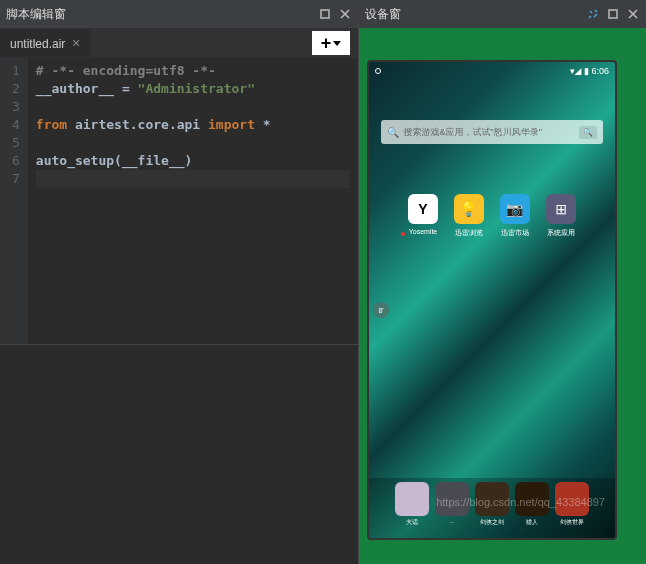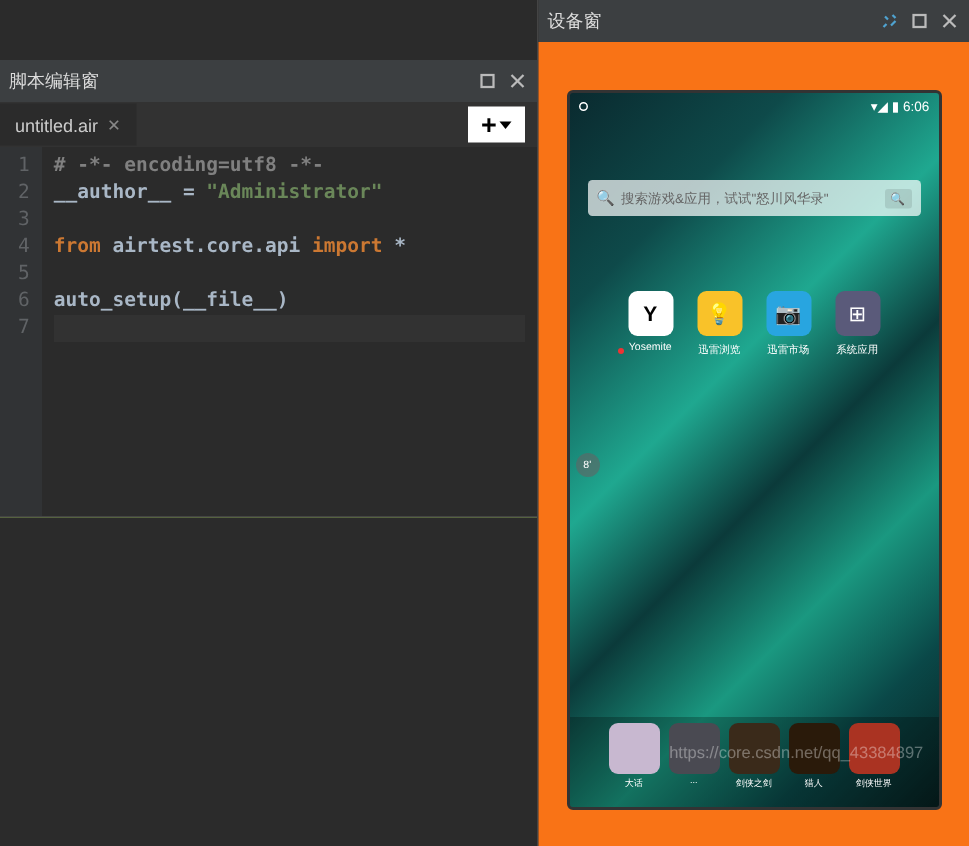--- a/index.html
+++ b/index.html
@@ -4,21 +4,21 @@
 <style>
 * { margin: 0; padding: 0; box-sizing: border-box; }
 body {
   width: 646px; height: 564px;
   background: #2b2b2b;
   font-family: "Microsoft YaHei", sans-serif;
   color: #ccc;
   display: flex;
   overflow: hidden;
 }
-.left-panel { width: 358px; display: flex; flex-direction: column; background: #bef264; margin-top: 40px; }
+.left-panel { width: 358px; display: flex; flex-direction: column; background: #bef264; }
 .right-panel { flex: 1; display: flex; flex-direction: column; background: #2b2b2b; border-left: 1px solid #444; }
 
 .panel-header {
   height: 28px;
   background: #3c3f41;
   display: flex; align-items: center;
   padding: 0 6px;
   font-size: 12px;
   color: #ddd;
   justify-content: space-between;
@@ -85,24 +85,24 @@
 .log-body { flex: 1; background: #2b2b2b; }
 
 .filter-icon {
   width: 16px; height: 16px;
   border: 1px solid #5aa0c9;
   display: flex; align-items: center; justify-content: center;
 }
 
 .device-body {
   flex: 1;
-  background: #f97316;
+  background: #15803d;
   padding: 32px 8px 8px 8px;
   display: flex;
-  justify-content: center;
+  justify-content: flex-start;
 }
 .phone {
   width: 250px; height: 480px;
   background: linear-gradient(135deg, #0a2a2f 0%, #0e4a4a 20%, #1fa890 40%, #0b3a3a 55%, #1a9880 70%, #0a4848 85%, #061f1f 100%);
   border: 2px solid #333;
   border-radius: 4px;
   position: relative;
   overflow: hidden;
   display: flex; flex-direction: column;
 }
@@ -307,16 +307,16 @@
           </div>
           <div class="dock-app">
             <div class="dock-icon" style="background: rgb(42, 26, 10);"></div>
             <div class="dock-label">猎人</div>
           </div>
           <div class="dock-app">
             <div class="dock-icon" style="background: rgb(170, 51, 34);"></div>
             <div class="dock-label">剑侠世界</div>
           </div>
         </div>
-      <div class="watermark">https://core.csdn.net/qq_43384897</div>
+      <div class="watermark">https://blog.csdn.net/qq_43384897</div>
     </div>
   </div>
 </div>
 
 </body></html>

